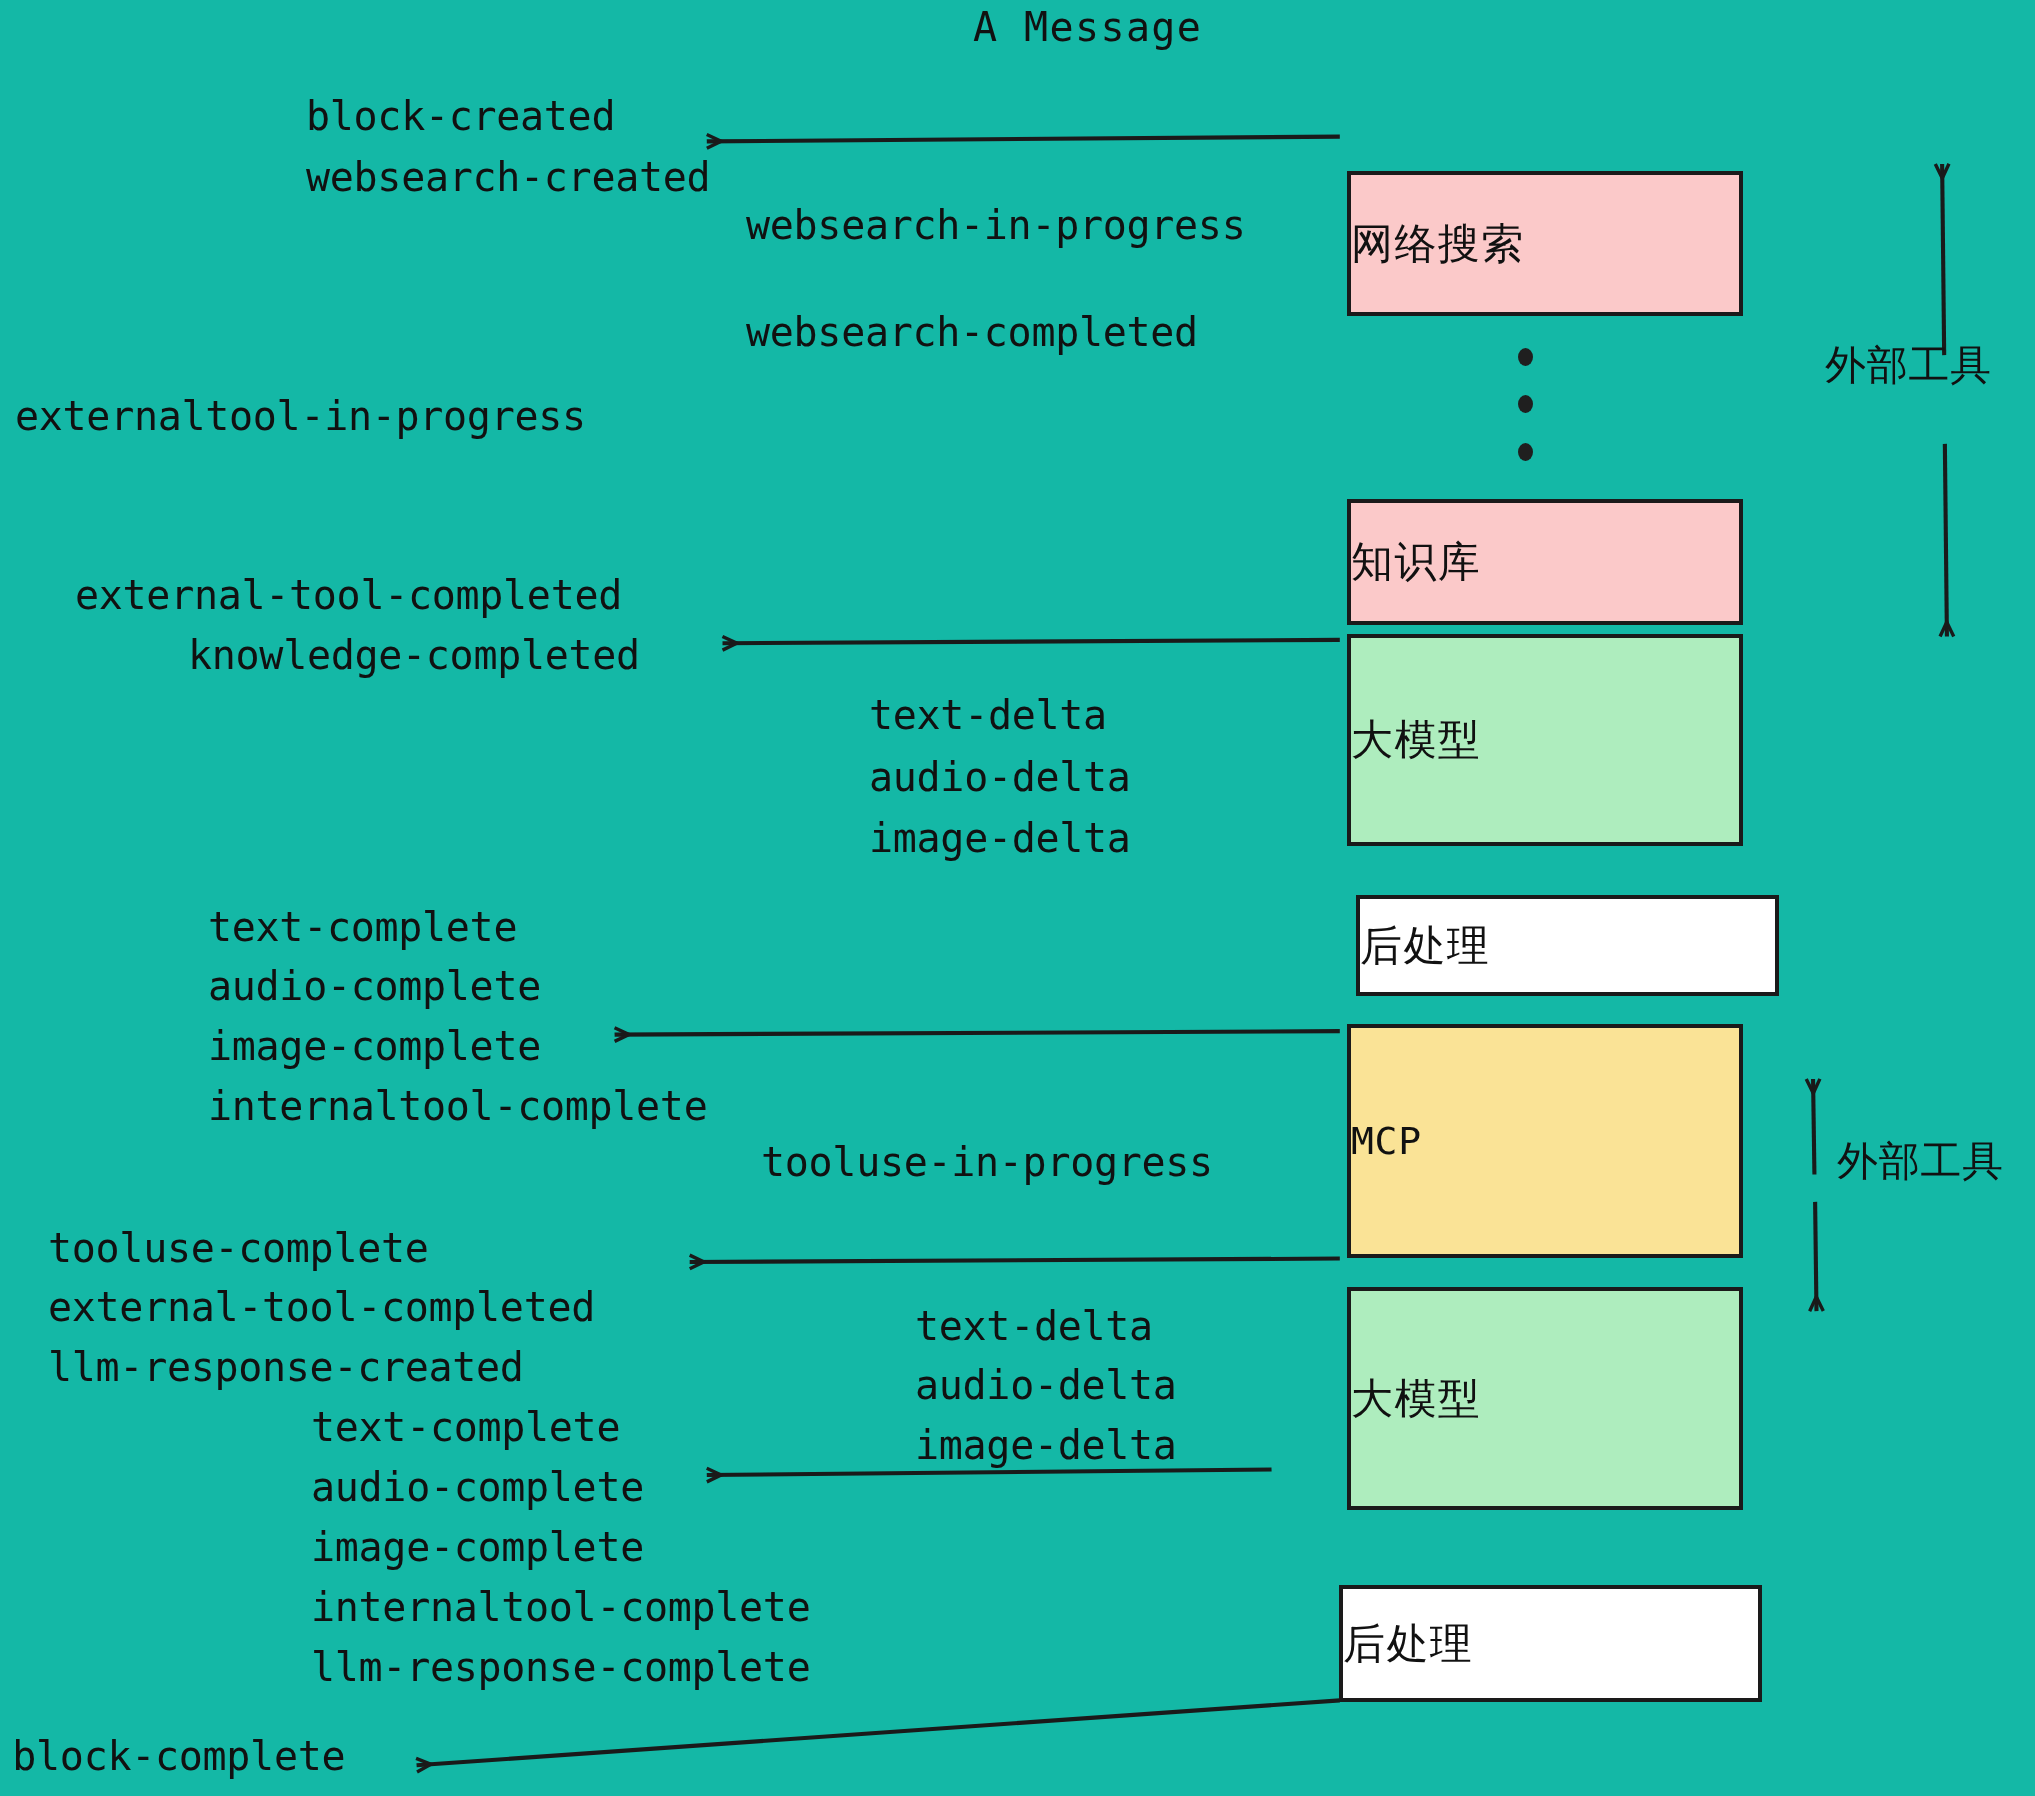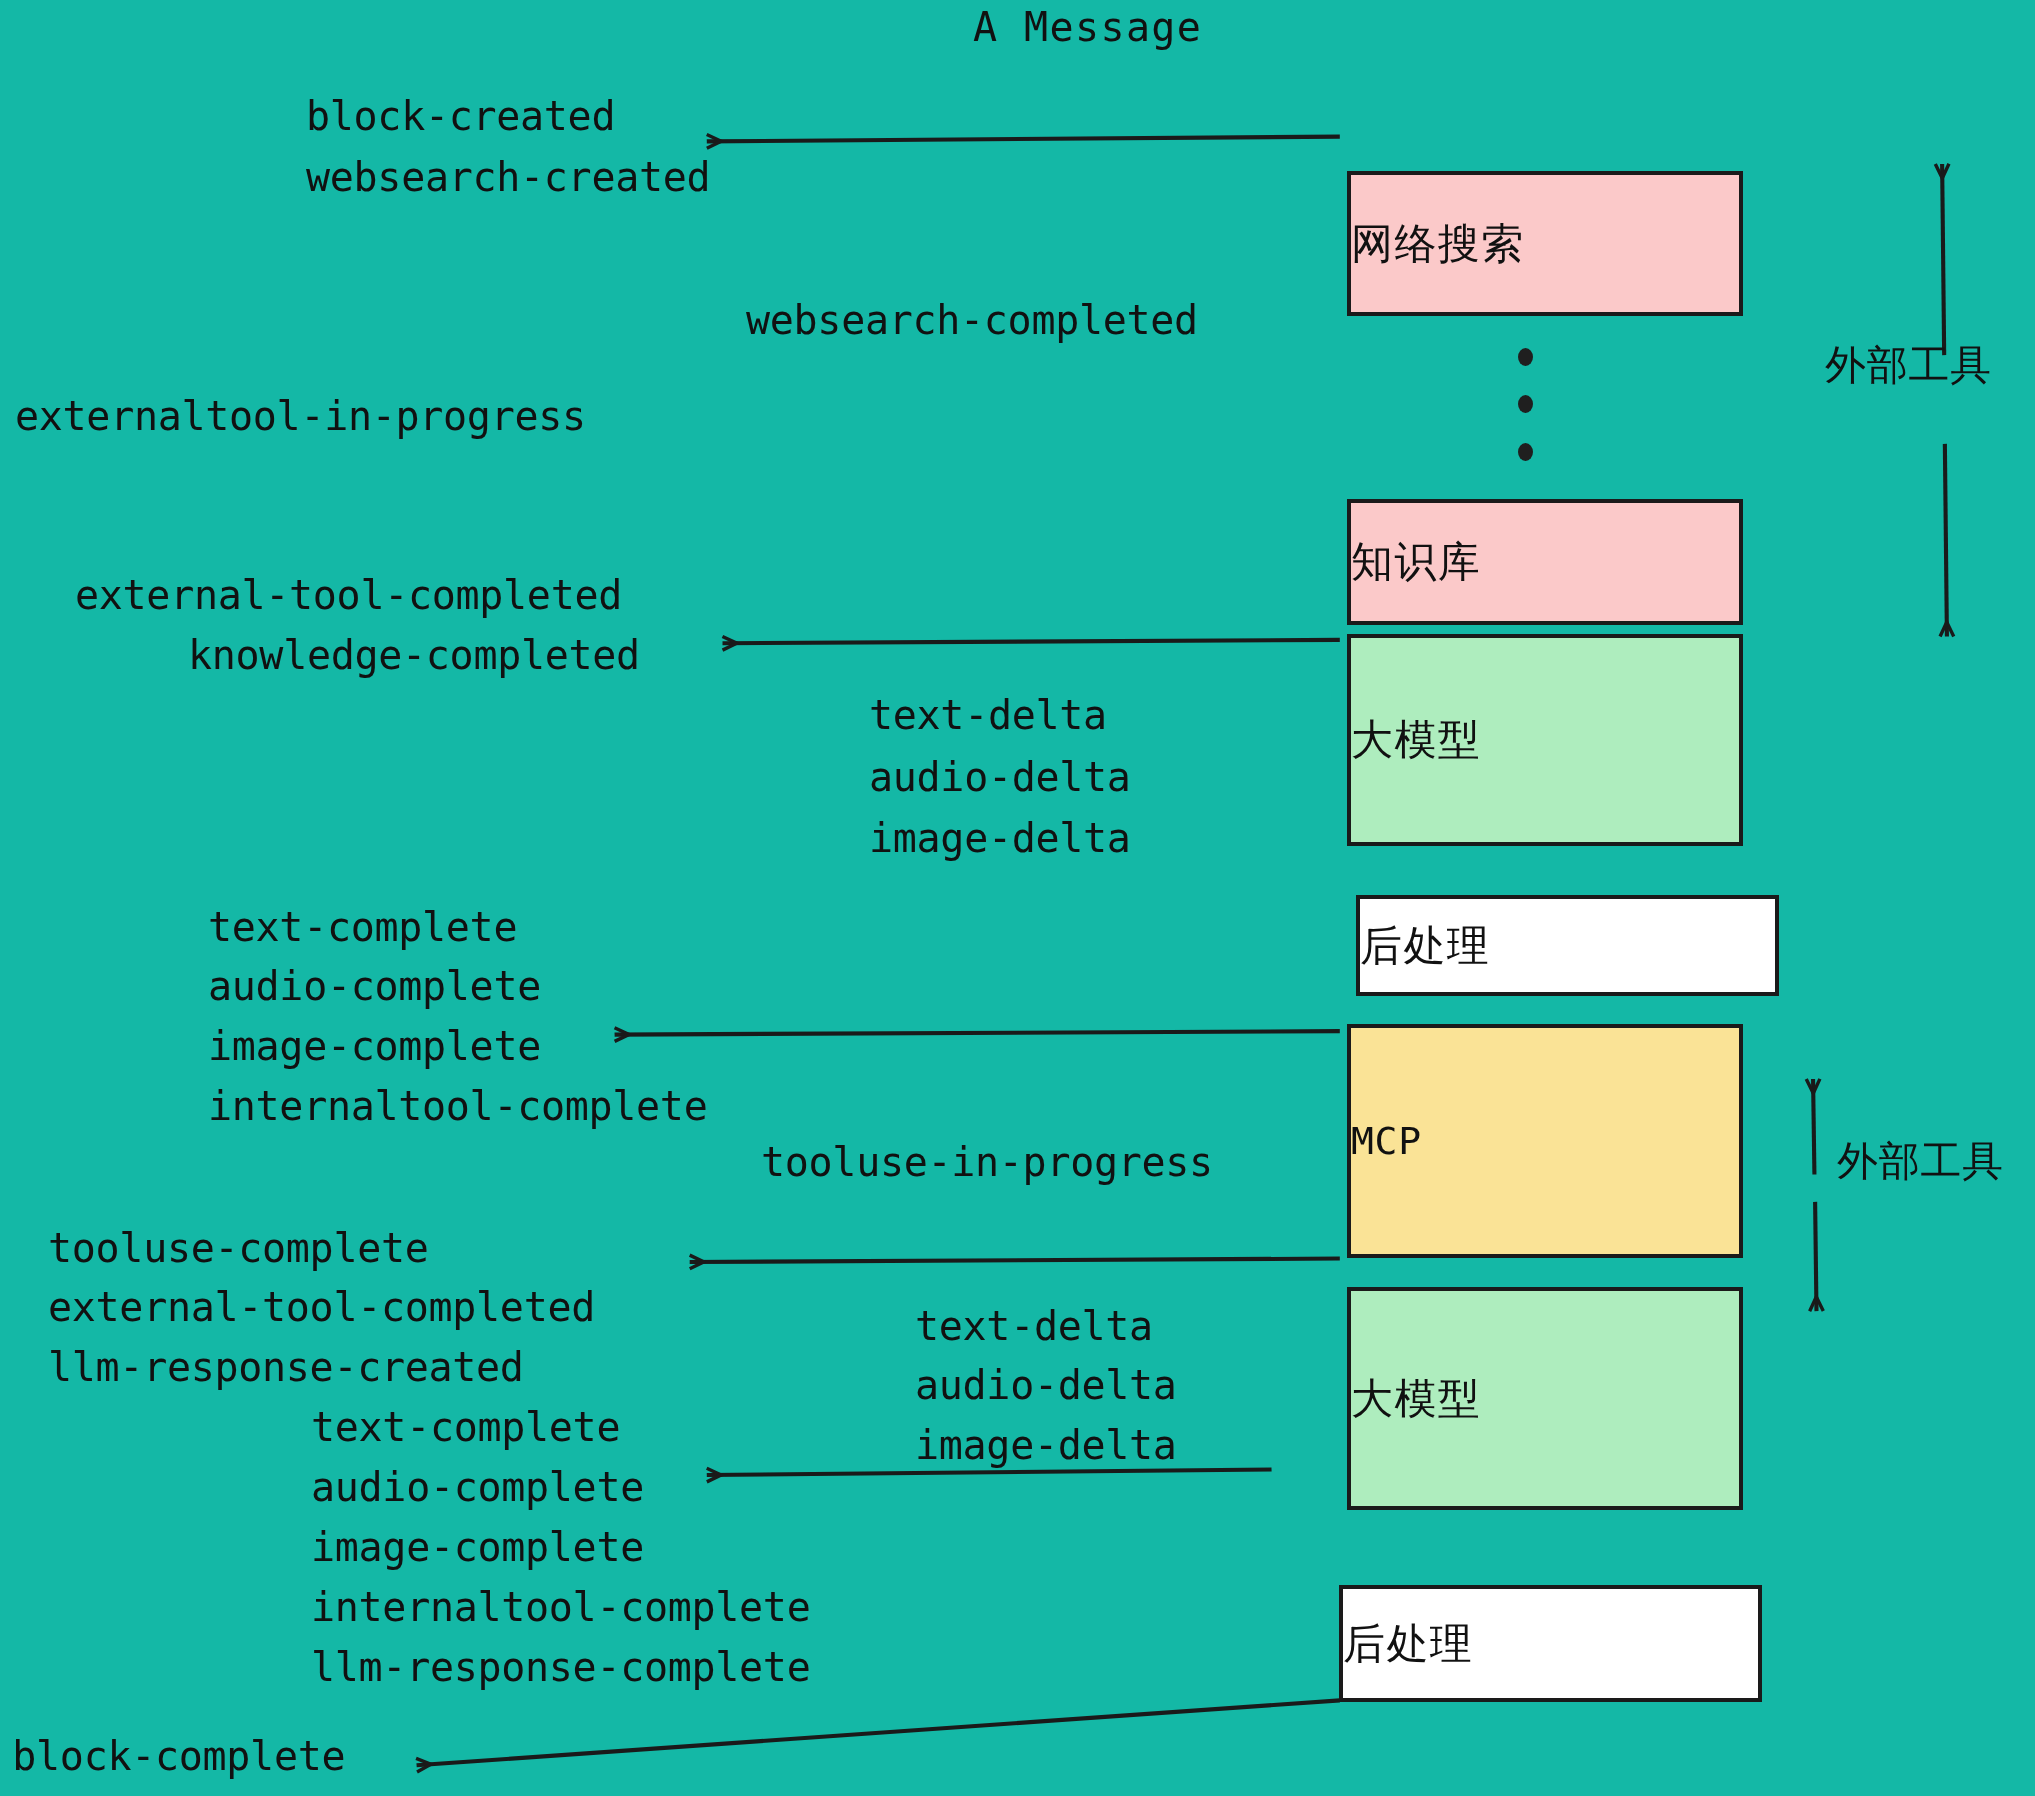--- a/index.html
+++ b/index.html
@@ -124,22 +124,23 @@
     <g>
       <line x1="2655" y1="1580" x2="2657" y2="1720" stroke="#1a1a1a" stroke-width="6" marker-end="url(#ahu)" transform="rotate(180 2656 1650)"></line>
       <line x1="2658" y1="1760" x2="2660" y2="1920" stroke="#1a1a1a" stroke-width="6" marker-end="url(#ah)"></line>
     </g>
   </svg>
 
   <div class="evt" style="left:306px; top:96px;">block-created</div>
 
   <div class="evt" style="left:306px; top:157px;">websearch-created</div>
 
-
-  <div class="evt" style="left:746px; top:300px;">websearch-completed</div>
+  <div class="evt" style="left:746px; top:205px;">websearch-in-progress</div>
+
+  <div class="evt" style="left:746px; top:312px;">websearch-completed</div>
 
   <div class="evt" style="left:15px; top:396px;">externaltool-in-progress</div>
 
 
   <div class="evt" style="left:75px; top:575px;">external-tool-completed</div>
 
   <div class="evt" style="left:188px; top:635px;">knowledge-completed</div>
 
   <div class="evt" style="left:869px; top:695px;">text-delta</div>
 

